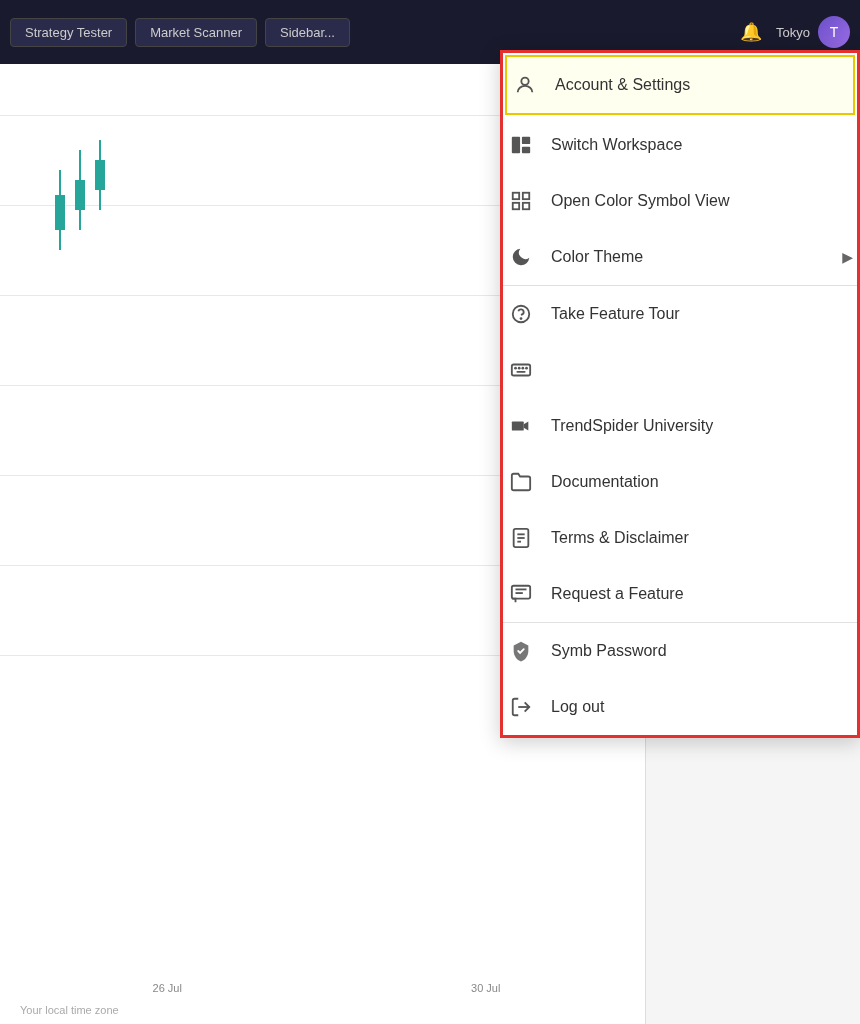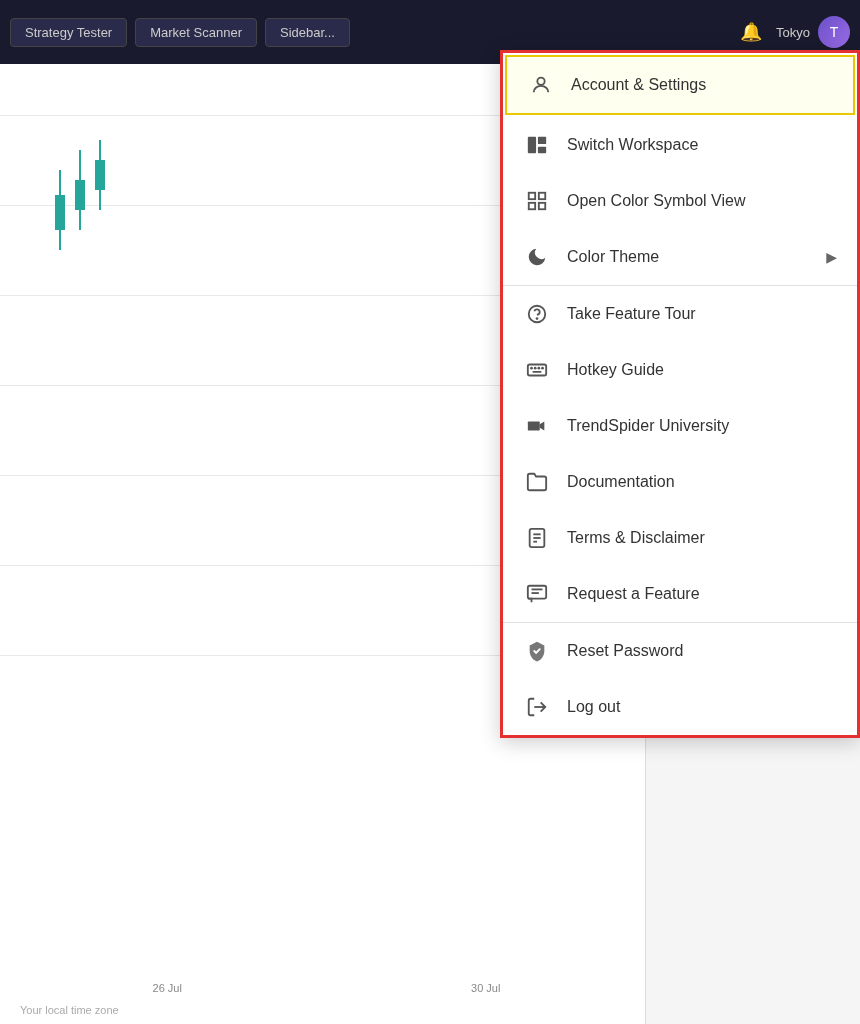--- a/index.html
+++ b/index.html
@@ -100,21 +100,21 @@
       width: 360px;
       background: #ffffff;
       border: 3px solid #e53030;
       box-shadow: 0 4px 20px rgba(0,0,0,0.2);
       z-index: 100;
     }
 
     .menu-item {
       display: flex;
       align-items: center;
-      padding: 14px 20px;
+      padding: 14px 4px;
       cursor: pointer;
       border-bottom: none;
       gap: 16px;
     }
 
     .menu-item.highlighted {
       background: #fffff0;
       border: 2px solid #e8c800;
       margin: 2px;
     }
@@ -303,21 +303,20 @@
       <div class="menu-icon">
         <svg width="22" height="22" viewBox="0 0 24 24" fill="none" stroke="#555" stroke-width="2">
           <rect x="2" y="6" width="20" height="12" rx="2"></rect>
           <line x1="6" y1="10" x2="6" y2="10" stroke-width="3" stroke-linecap="round"></line>
           <line x1="10" y1="10" x2="10" y2="10" stroke-width="3" stroke-linecap="round"></line>
           <line x1="14" y1="10" x2="14" y2="10" stroke-width="3" stroke-linecap="round"></line>
           <line x1="18" y1="10" x2="18" y2="10" stroke-width="3" stroke-linecap="round"></line>
           <line x1="8" y1="14" x2="16" y2="14" stroke-width="2" stroke-linecap="round"></line>
         </svg>
       </div>
-      <span class="menu-label">Hotkey Guide</span>
     </div>
     <div class="menu-item">
       <div class="menu-icon">
         <svg width="22" height="22" viewBox="0 0 24 24" fill="#555">
           <path d="M15 10l5-3v10l-5-3V10z"></path>
           <rect x="2" y="7" width="13" height="10" rx="1" fill="#555"></rect>
         </svg>
       </div>
       <span class="menu-label">TrendSpider University</span>
     </div>
@@ -352,21 +351,21 @@
       <span class="menu-label">Request a Feature</span>
     </div>
     <div class="menu-separator"></div>
     <div class="menu-item">
       <div class="menu-icon">
         <svg width="22" height="22" viewBox="0 0 24 24" fill="#555">
           <path d="M12 2L4 6v6c0 5.25 3.5 10.15 8 11.35C16.5 22.15 20 17.25 20 12V6L12 2z" opacity="0.8"></path>
           <path d="M9 12l2 2 4-4" stroke="white" stroke-width="2" fill="none" stroke-linecap="round"></path>
         </svg>
       </div>
-      <span class="menu-label">Reset Password</span>
+      <span class="menu-label">Symb Password</span>
     </div>
     <div class="menu-item">
       <div class="menu-icon">
         <svg width="22" height="22" viewBox="0 0 24 24" fill="none" stroke="#555" stroke-width="2">
           <path d="M9 21H5a2 2 0 0 1-2-2V5a2 2 0 0 1 2-2h4"></path>
           <polyline points="16,17 21,12 16,7"></polyline>
           <line x1="21" y1="12" x2="9" y2="12"></line>
         </svg>
       </div>
       <span class="menu-label">Log out</span>

